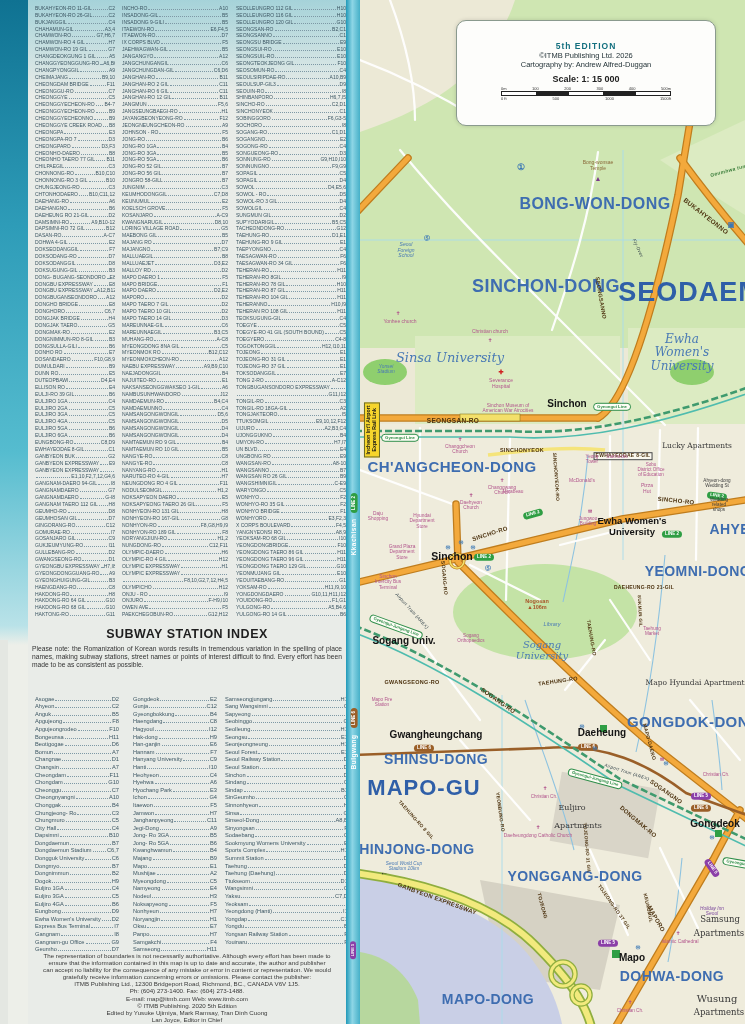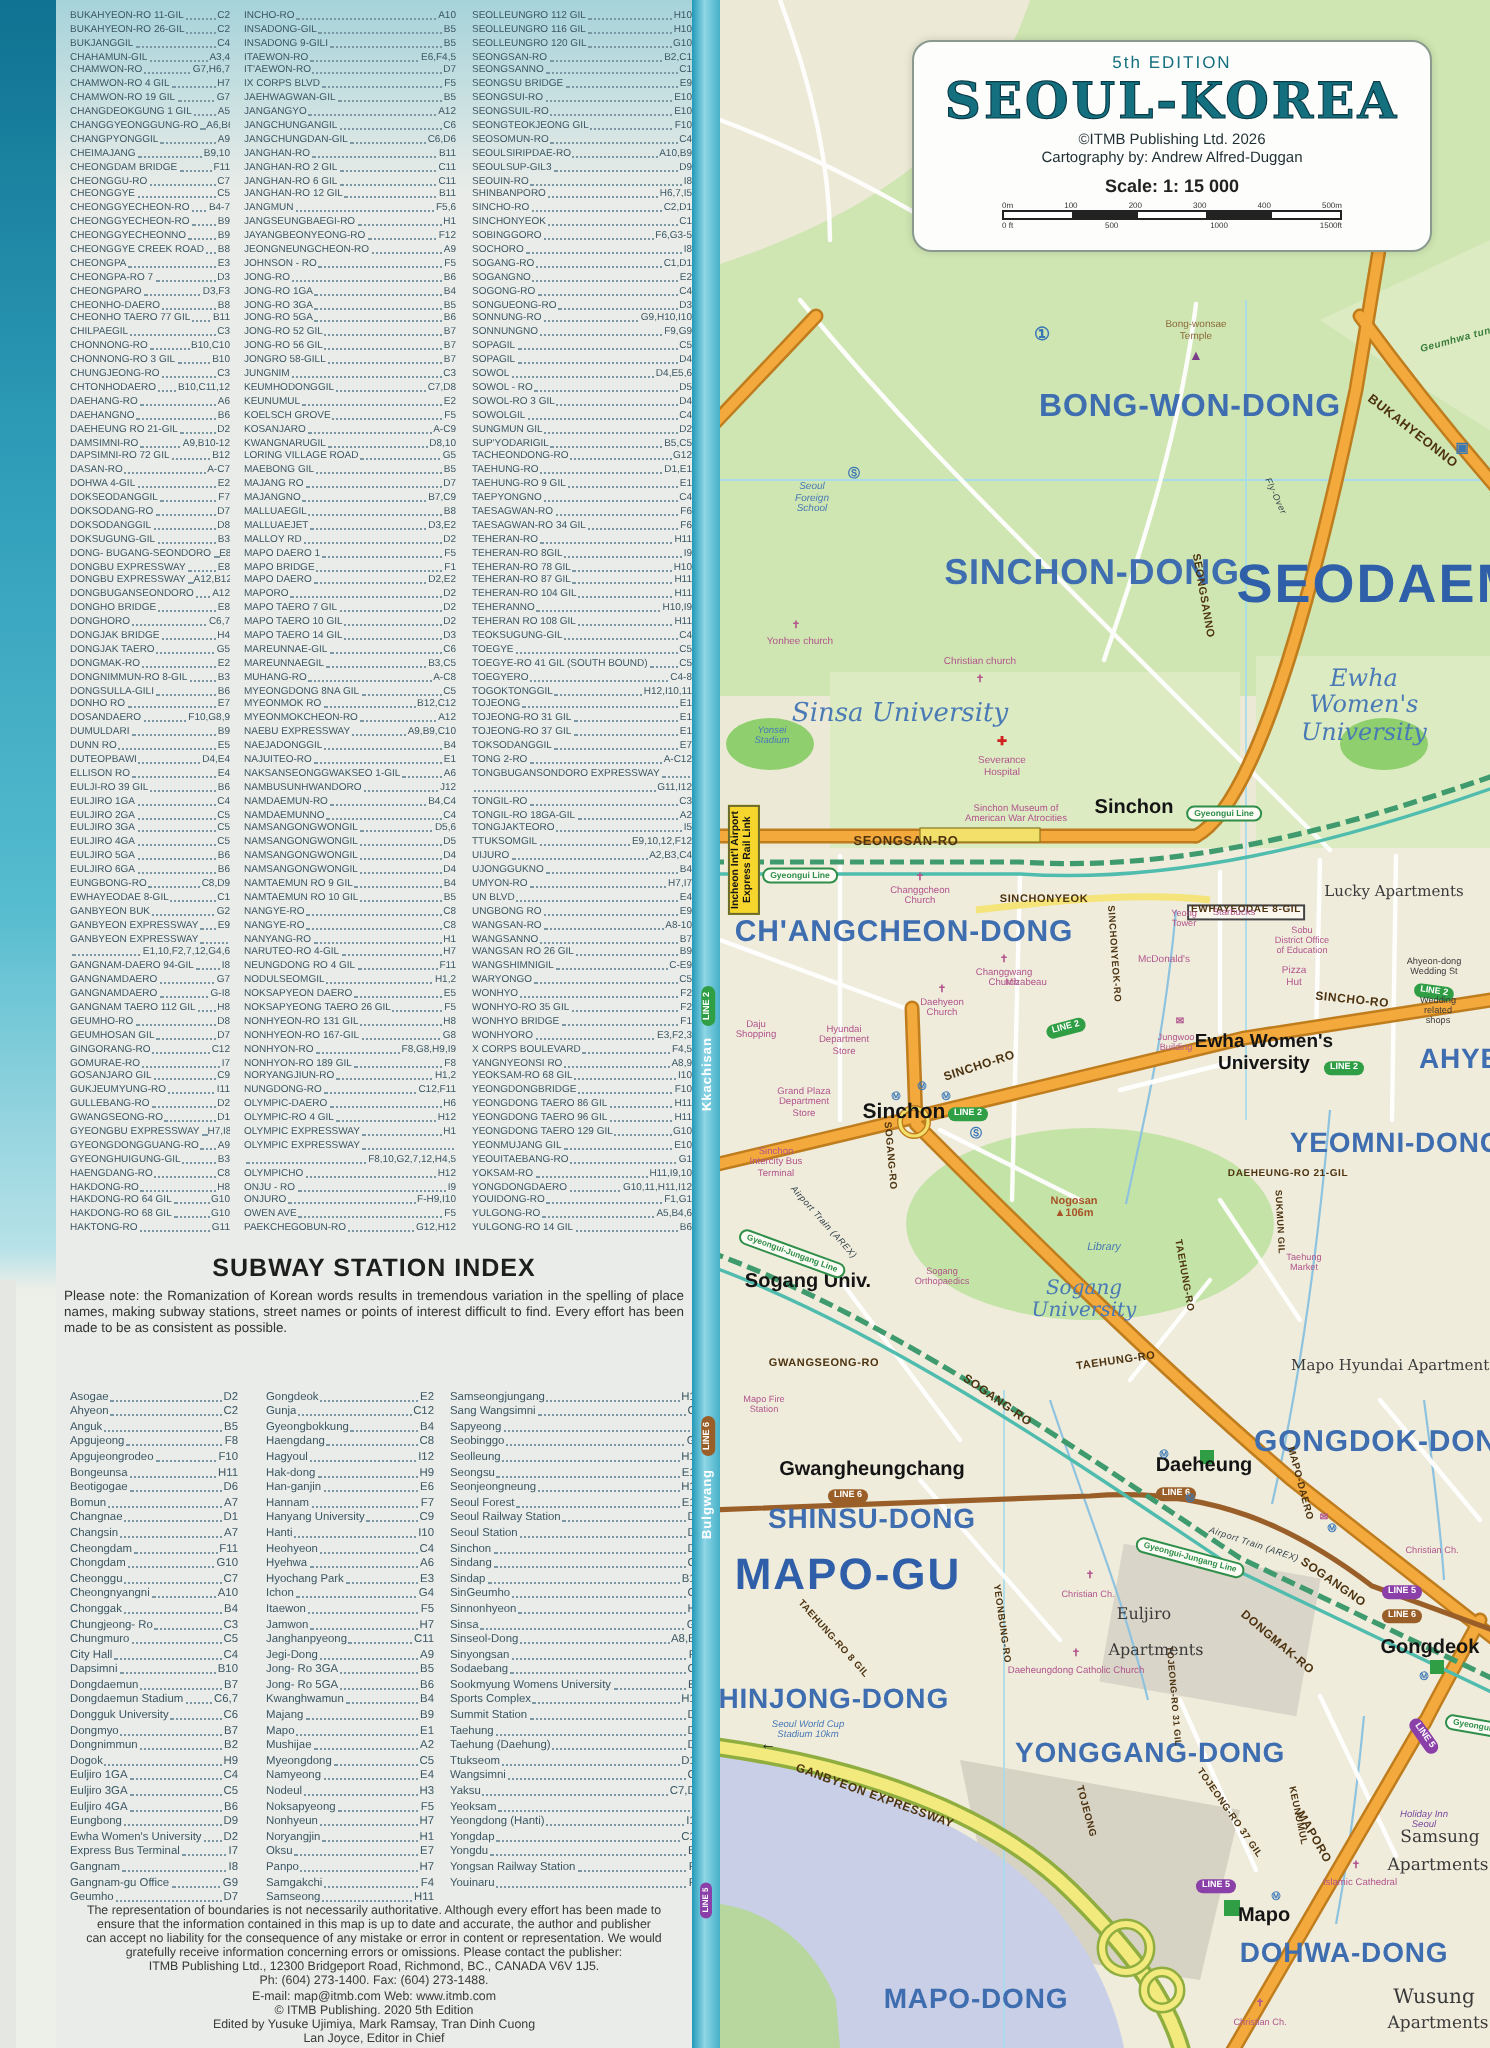--- a/index.html
+++ b/index.html
@@ -62,21 +62,21 @@
   .mk.red{color:#d02020;}
   .mk.purple{color:#7a3b8a;}
   .mk.dark{color:#222;}
   .tagteal{color:#fff;font-weight:bold;letter-spacing:.5px;white-space:nowrap;}
   .tagy{writing-mode:vertical-rl;background:#f6d52c;border:1px solid #6b6b2a;
         padding:2px 1px;font-weight:bold;color:#151515;line-height:1.15;white-space:pre-line;
         text-align:center;}
   
   #title-box{position:absolute;left:96px;top:20px;width:258px;height:104px;background:#fdfdfb;
      border:1.5px solid #8a9a8e;border-radius:10px;text-align:center;box-shadow:0 0 4px rgba(0,0,0,.15);}
-  #tb-edition{margin-top:5px;font-size:8.5px;font-weight:normal;color:#14707f;letter-spacing:1px;}
+  #tb-edition{margin-top:20px;font-size:8.5px;font-weight:bold;color:#14707f;letter-spacing:1px;}
   #tb-title{font-size:25px;font-weight:bold;color:#14707f;letter-spacing:1.5px;
      -webkit-text-stroke:0.6px #093a46;font-family:"DejaVu Serif",serif;}
   #tb-copy,#tb-cart{font-size:7.5px;color:#1e2e33;line-height:1.25;}
   #tb-scale{margin-top:4px;font-size:9px;color:#222;font-weight:bold;}
   #scalebar{width:170px;margin:2px auto 0;}
   .sb-row{display:flex;justify-content:space-between;font-size:4px;color:#333;}
   #sb-bar{display:flex;height:3px;border:0.5px solid #222;}
   #sb-bar div{flex:1;}
   .sb-f{background:#222;} .sb-e{background:#fff;}
 </style>
@@ -2224,21 +2224,20 @@
         <span class="ml mk blue" style="left: 235px; top: 749px; font-size: 4.5px; transform: translate(-50%, -50%);">Ⓜ</span>
         <span class="ml mk blue" style="left: 306px; top: 764px; font-size: 4.5px; transform: translate(-50%, -50%);">Ⓜ</span>
         <span class="ml mk blue" style="left: 352px; top: 838px; font-size: 4.5px; transform: translate(-50%, -50%);">Ⓜ</span>
         <span class="ml mk blue" style="left: 278px; top: 948px; font-size: 4.5px; transform: translate(-50%, -50%);">Ⓜ</span>
         <span class="ml mk pink" style="left: 230px; top: 512px; font-size: 5px; transform: translate(-50%, -50%);">✉</span>
         <span class="ml mk pink" style="left: 302px; top: 760px; font-size: 5px; transform: translate(-50%, -50%);">✉</span>
       </div>
 
     <div id="title-box">
       <div id="tb-edition">5th EDITION</div>
-      <div id="tb-title">SEOUL-KOREA</div>
       <div id="tb-copy">©ITMB Publishing Ltd. 2026</div>
       <div id="tb-cart">Cartography by: Andrew Alfred-Duggan</div>
       <div id="tb-scale">Scale: 1: 15 000</div>
       <div id="scalebar">
         <div class="sb-row" id="sb-top">
             <span>0m</span>
             <span>100</span>
             <span>200</span>
             <span>300</span>
             <span>400</span>

